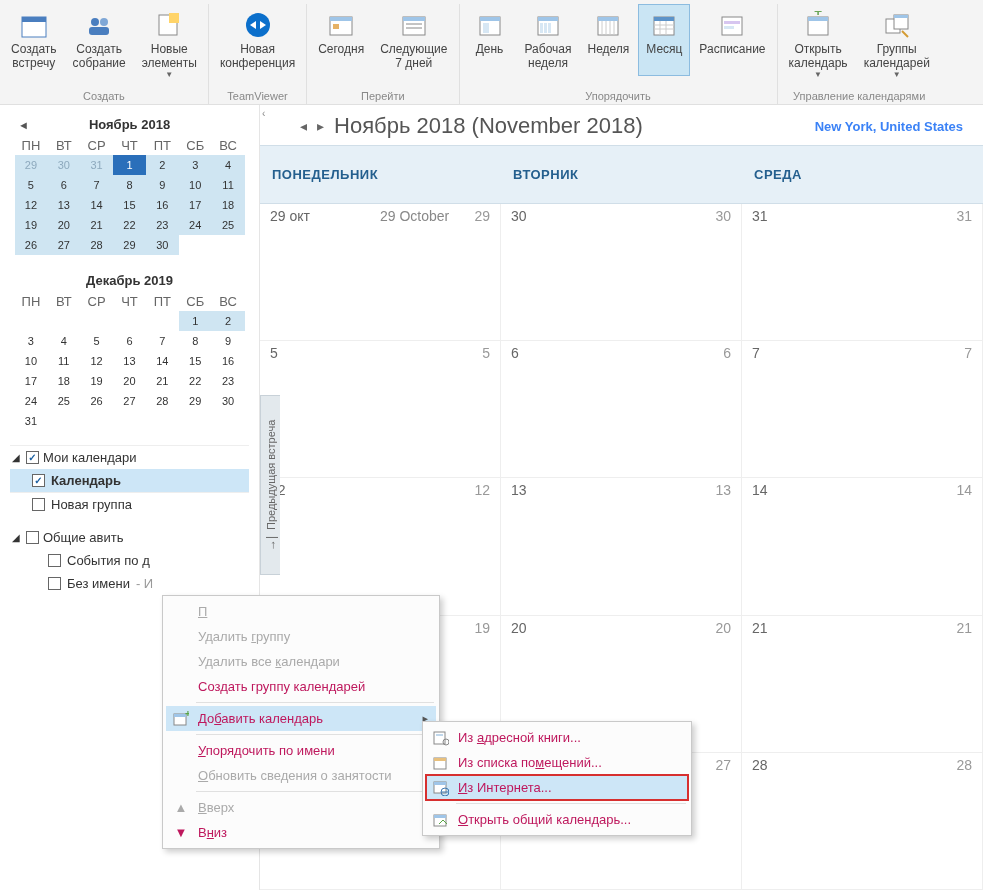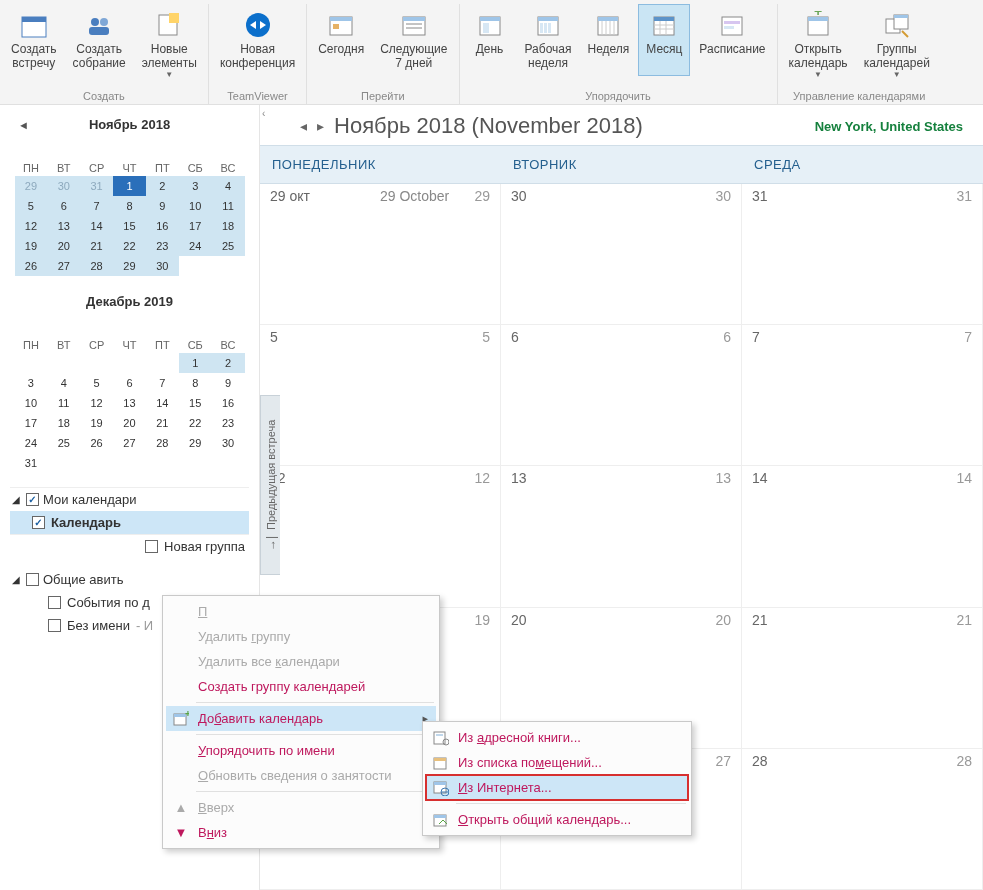--- a/index.html
+++ b/index.html
@@ -101,22 +101,21 @@
   .mini-cal-nav { color:#555; font-size:12px; cursor:pointer; padding:0 6px; }
   .mini-cal-grid {
     display: grid;
     grid-template-columns: repeat(7, 1fr);
     text-align: center;
     font-size: 11px;
   }
   .mini-cal-dow {
     color: #666;
     padding: 2px 0;
-    font-size: 11px;
-    margin-top: 24px;
+    font-size: 13px;
   }
   .mini-cal-day {
     padding: 3px 0;
     cursor: pointer;
     border: 1px solid transparent;
   }
   .mini-cal-day.in-range { background: #cfe5f2; }
   .mini-cal-day.selected {
     background: #2a6fba;
     color: #fff;
@@ -170,34 +169,34 @@
   }
   .cal-title-nav .arr { color:#666; font-size:14px; cursor:pointer; }
   .cal-title {
     font-size: 22px;
     color: #555;
     font-weight: 400;
   }
   .cal-location {
     font-size: 13px;
     font-weight: bold;
-    color: #15803d;
+    color: #3b82f6;
   }
   .month-header {
     display: grid;
     grid-template-columns: 1fr 1fr 1fr;
     background: #e6f0f7;
     border-top:1px solid #d0dee8;
     border-bottom:1px solid #d0dee8;
   }
   .month-header div {
-    padding: 11px 12px;
+    padding: 21px 12px;
     color: #245f8e;
     font-size: 13px;
-    font-weight: 400;
+    font-weight: 700;
     letter-spacing: 0.5px;
   }
   .month-grid {
     flex:1;
     display: grid;
     grid-template-rows: repeat(5, 1fr);
   }
   .month-row {
     display: grid;
     grid-template-columns: 1fr 1fr 1fr;
@@ -604,21 +603,21 @@
       <div class="cal-group-header">
         <span class="tri">◢</span>
         <span class="cal-cb checked"></span>
         <span>Мои календари</span>
       </div>
       <div class="cal-item selected">
         <span class="cal-cb checked"></span>
         <span>Календарь</span>
       </div>
     </div>
-    <div class="cal-item" style="padding-left:22px;justify-content:flex-end;">
+    <div class="cal-item" style="padding-left:22px;">
       <span class="cal-cb"></span>
       <span>Новая группа</span>
     </div>
     <div class="cal-group">
       <div class="cal-group-header">
         <span class="tri">◢</span>
         <span class="cal-cb"></span>
         <span>Общие авить</span>
       </div>
       <div class="cal-item" style="padding-left:38px;">

